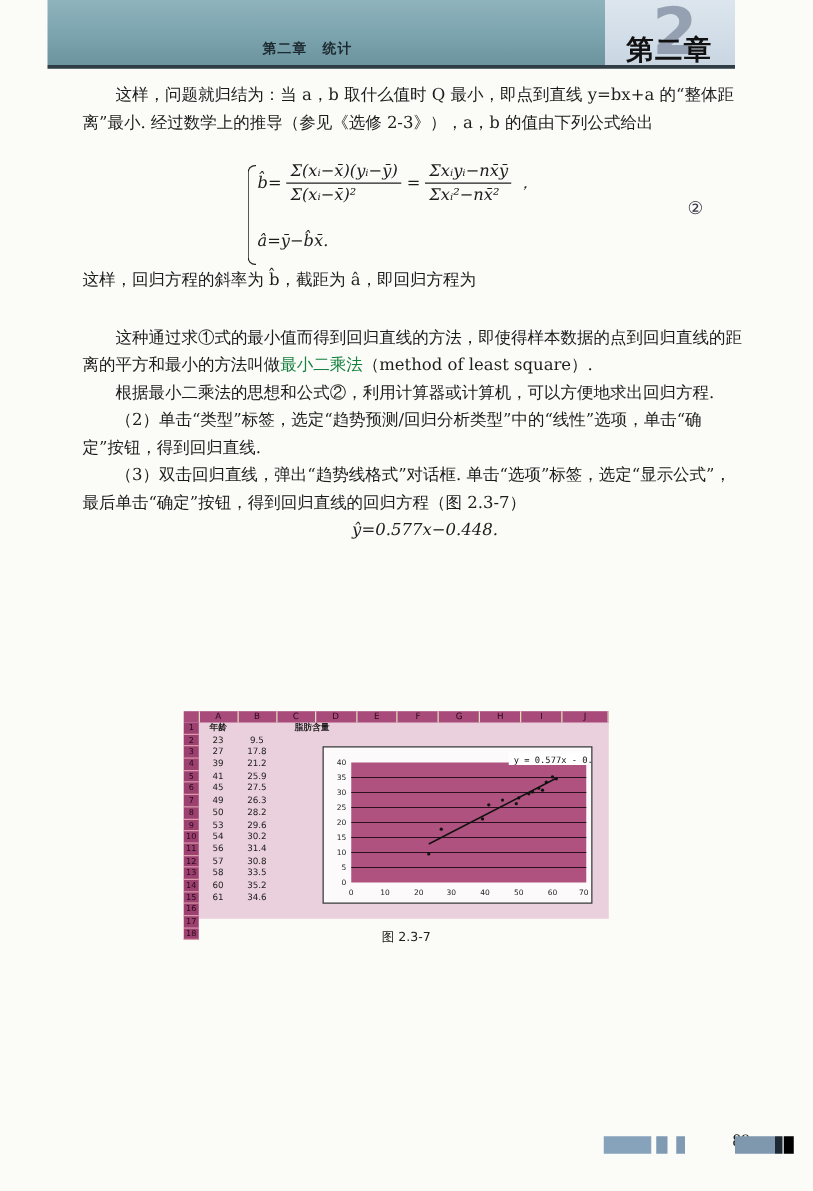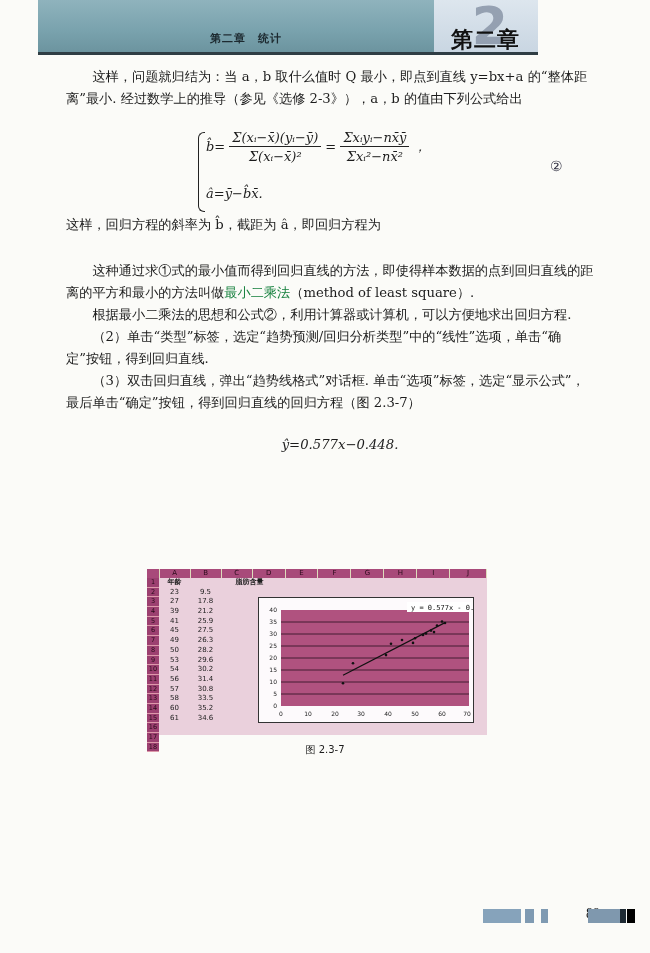--- a/index.html
+++ b/index.html
@@ -1,36 +1,36 @@
 <!DOCTYPE html>
 <html><head>
 <meta charset="utf-8">
 <style>
   html, body { margin:0; padding:0; }
   body { width:650px; height:953px; background:#fbfbf8; position:relative; overflow:hidden;
          font-family: "DejaVu Serif", "Liberation Serif", serif; color:#1c1c1c; }
-  .header { position:absolute; left:38px; top:0; width:500px; height:52px;
+  .header { position:absolute; left:38px; top:0; width:550px; height:52px;
             background:linear-gradient(180deg,#8fb3bd 0%,#79a2ad 60%,#6c949f 100%);
             border-bottom:3px solid #2f3d44; }
   .header .tab { position:absolute; right:0; top:0; width:104px; height:52px;
             background:linear-gradient(180deg,#dde6ee,#c9d6e2); }
   .header .chap-small { position:absolute; left:172px; top:31px; font-size:11px; font-weight:bold;
             color:#1d2a30; font-family:"DejaVu Sans", sans-serif; letter-spacing:1px; }
   .header .big2 { position:absolute; right:30px; top:-4px; font-size:52px; font-weight:bold;
             color:#8a96a8; font-family:"DejaVu Sans", sans-serif; opacity:0.85; }
   .header .chap-big { position:absolute; right:18px; top:25px; font-size:22px; font-weight:bold;
             color:#111; font-family:"DejaVu Sans", sans-serif; letter-spacing:1px; }
   .text { position:absolute; left:66px; width:528px; font-size:13.2px; line-height:22px; }
   .p { text-indent:2em; margin:0; }
   .p.noind { text-indent:0; }
   .center { text-align:center; font-style:italic; }
   .red { color:#15803d; }
   .formula { position:absolute; left:198px; top:128px; width:300px; height:88px; font-size:13px; font-style:italic; }
   .brace { position:absolute; left:0; top:4px; width:6px; height:78px; border:1.3px solid #222; border-right:none; border-radius:6px 0 0 6px; }
-  .frac { display:inline-block; vertical-align:middle; text-align:center; }
+  .frac { display:inline-block; vertical-align:middle; text-align:left; }
   .frac .num { border-bottom:1px solid #222; padding:0 3px 1px; }
   .frac .den { padding:2px 3px 0; }
   .eqnum { position:absolute; left:550px; top:158px; font-size:14px; color:#334; }
   .excel { position:absolute; left:147px; top:569px; width:340px; height:166px; background:#ead0dc; }
   .colhdr { position:absolute; left:0; top:0; width:340px; height:9px; background:#a84a7a; display:flex; }
   .colhdr div { font-size:7px; color:#2a0a1a; text-align:center; border-right:1px solid #ddb; line-height:9px; font-family:"DejaVu Sans", sans-serif; }
   .rowhdr { position:absolute; left:0; top:9px; width:12px; }
   .rowhdr div { height:8.7px; font-size:6.5px; line-height:8.7px; color:#2a0a1a; background:#9c4070; text-align:center; border-bottom:1px solid #d9a; font-family:"DejaVu Sans", sans-serif; }
   .cells { position:absolute; left:12px; top:9px; }
   .cells .r { display:flex; height:9.7px; font-size:7px; line-height:9.7px; font-family:"DejaVu Sans", sans-serif; }
@@ -76,21 +76,21 @@
 
 <div class="text" style="top:214px;">
   <p class="p noind">这样，回归方程的斜率为 b̂，截距为 â，即回归方程为</p>
 </div>
 
 <div class="text" style="top:260px;">
   <p class="p"><span>这种通过求①式的最小值而得到回归直线的方法，即使得样本数据的点到回归直线的距离的平方和最小的方法叫做</span><span class="red">最小二乘法</span><span>（method of least square）.</span></p>
   <p class="p">根据最小二乘法的思想和公式②，利用计算器或计算机，可以方便地求出回归方程.</p>
   <p class="p">（2）单击“类型”标签，选定“趋势预测/回归分析类型”中的“线性”选项，单击“确定”按钮，得到回归直线.</p>
   <p class="p">（3）双击回归直线，弹出“趋势线格式”对话框. 单击“选项”标签，选定“显示公式”，最后单击“确定”按钮，得到回归直线的回归方程（图 2.3-7）</p>
-  <p class="p noind center" style="margin-top:20px; margin-left:20px;font-style:italic;">ŷ=0.577x−0.448.</p>
+  <p class="p noind center" style="margin-top:0; margin-left:20px;font-style:italic;">ŷ=0.577x−0.448.</p>
 </div>
 
 <div class="excel">
   <div class="colhdr">
     <div style="width:12px;"></div>
     <div style="width:31px;">A</div>
     <div style="width:31px;">B</div>
     <div style="width:31px;">C</div>
     <div style="width:33px;">D</div>
     <div style="width:33px;">E</div>

